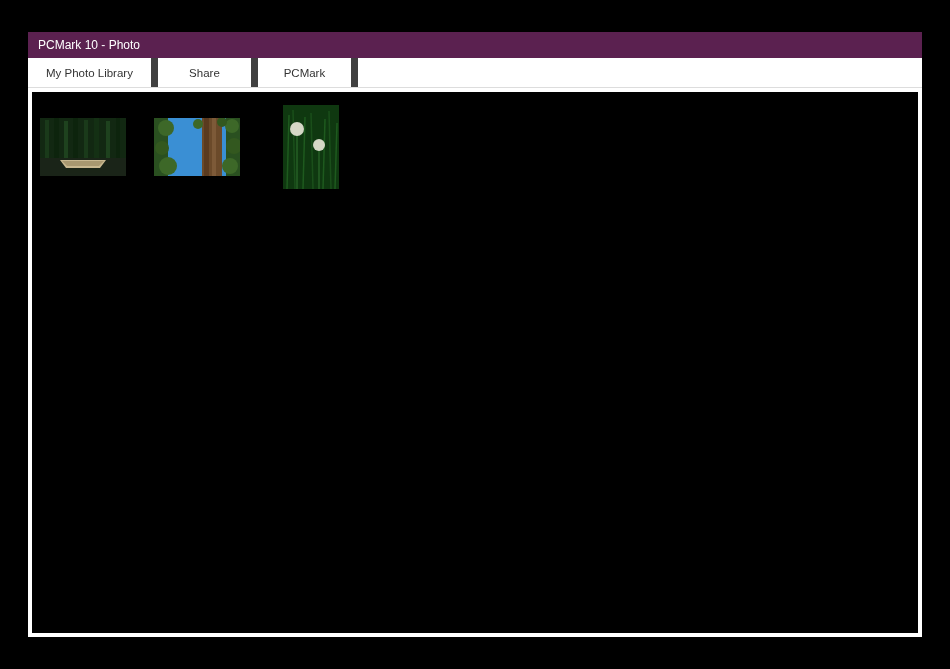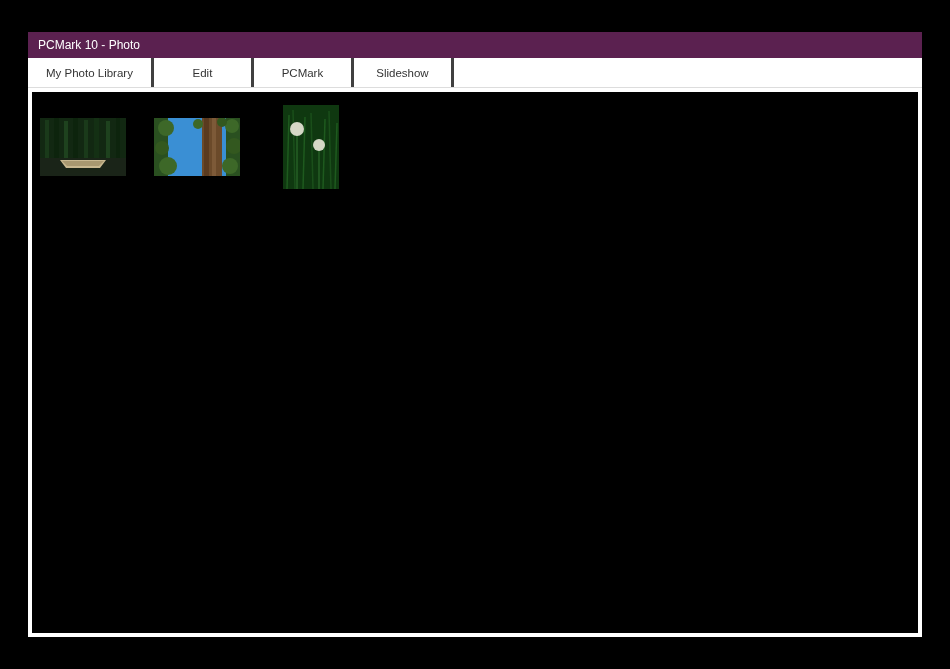--- a/index.html
+++ b/index.html
@@ -42,21 +42,21 @@
       align-items: stretch;
       border-bottom: 1px solid #ddd;
     }
     .toolbar-item {
       display: flex;
       align-items: center;
       justify-content: center;
       padding: 0 18px;
       font-size: 11.5px;
       color: #333;
-      border-right: 3px solid #404040;
+      border-right: 7px solid #404040;
       cursor: pointer;
       min-width: 100px;
     }
     .content-wrap {
       flex: 1;
       background: #fff;
       padding: 4px;
       display: flex;
     }
     .content {
@@ -85,27 +85,24 @@
 
   <div class="titlebar">
     <span>PCMark 10 - Photo</span>
   </div>
 
   <div class="toolbar">
     <div class="toolbar-item">
       <span>My Photo Library</span>
     </div>
     <div class="toolbar-item">
-      <span>Edit</span>
+      <span>Share</span>
     </div>
     <div class="toolbar-item">
       <span>PCMark</span>
-    </div>
-    <div class="toolbar-item">
-      <span>Slideshow</span>
     </div>
   </div>
 
   <div class="content-wrap">
     <div class="content">
 
       <div class="thumb" style="width:86px;height:86px;" title="photo-forest-boat">
         <svg width="86" height="58" viewBox="0 0 86 58">
           <rect width="86" height="58" fill="#0a1f0a"></rect>
           <rect x="0" y="0" width="86" height="40" fill="#122812"></rect>

